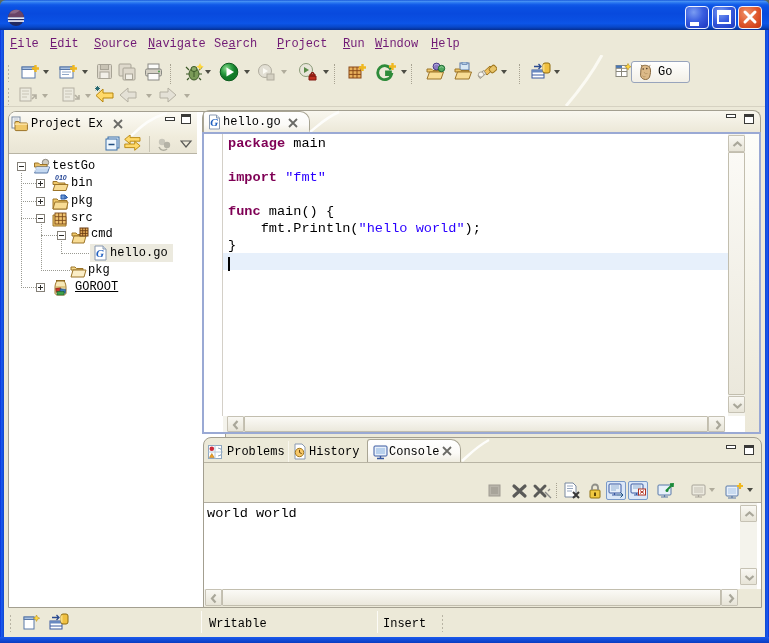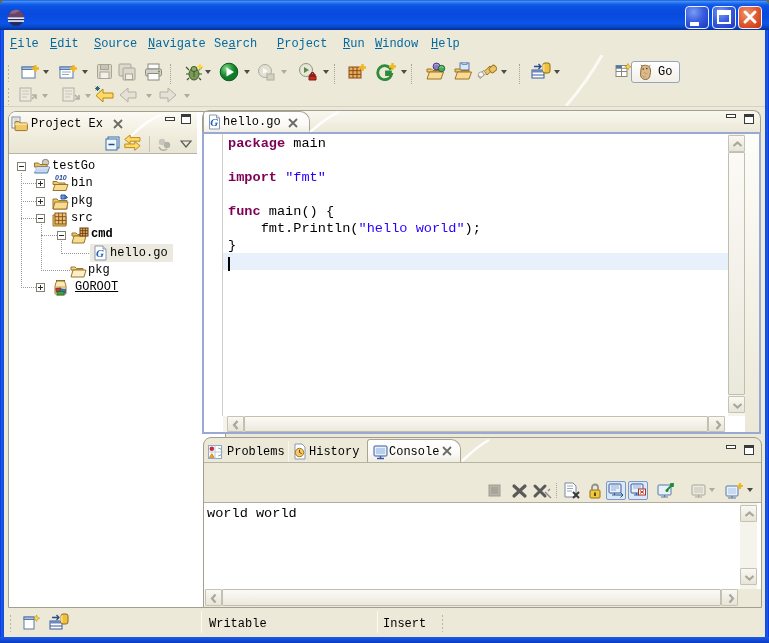--- a/index.html
+++ b/index.html
@@ -11,21 +11,21 @@
   background:linear-gradient(180deg,#0f4fd8 0%,#4a94f4 4%,#2a78f0 9%,#1159e8 16%,#0a50e2 25%,#084ade 45%,#0a4fe2 65%,#0c55e8 78%,#0847c8 90%,#0636a2 97%,#052e90 100%);
 }
 #borderL { left:0; top:30px; width:4px; height:607px; background:linear-gradient(90deg,#0831d9,#1a5aee 40%,#0f47d0); }
 #borderR { left:765px; top:30px; width:4px; height:607px; background:linear-gradient(90deg,#0f47d0,#1a5aee 60%,#0831d9); }
 #borderB { left:0; top:637px; width:769px; height:6px; background:linear-gradient(180deg,#1a5aee,#0a3cc0); }
 .titletext { left:27px; top:8px; color:#fff; font-size:18px; font-weight:bold; letter-spacing:0.2px; text-shadow:1px 1px 1px #10308a; }
 .winbtn { top:6px; width:24px; height:23px; border:1px solid #eef2ff; border-radius:4px; color:#fff; }
 .btn-minmax { background:radial-gradient(circle at 35% 25%,#7a9cf2 0%,#3a5ee0 45%,#2340c8 85%); }
 .btn-close { background:radial-gradient(circle at 35% 30%,#f0936a 0%,#e05a30 50%,#cc3a14 90%); }
 #menubar { left:4px; top:30px; width:761px; height:25px; background:#ECE9D8; font-size:12px; }
-.menuitem { top:7px; color:#0369a1; }
+.menuitem { top:7px; color:#701a75; }
 .menuitem span { text-decoration:underline; }
 #toolbar { left:4px; top:55px; width:761px; height:52px; background:#ECE9D8; border-bottom:1px solid #d6d2c2; }
 .tsep { position:absolute; width:1px; height:20px; border-left:1px dotted #a8a392; background:none; }
 .grip { position:absolute; width:3px; height:18px; background-image:radial-gradient(circle,#b8b4a4 1px,transparent 1px); background-size:3px 4px; }
 .darr { position:absolute; width:0; height:0; border-left:3px solid transparent; border-right:3px solid transparent; border-top:4px solid #4c4c44; }
 .darr.grey { border-top-color:#b0ac9c; }
 #leftpanel { left:8px; top:111px; width:218px; height:497px; border:1px solid #a39f90; border-radius:8px 8px 0 0; background:#fff; overflow:hidden; }
 #lp-tabbar { position:absolute; left:0; top:0; width:188px; height:42px; background:linear-gradient(180deg,#fbfaf4 0%,#f0ecdc 60%,#e9e5d5 100%); border-bottom:1px solid #b8b4a4; }
 #editor { left:202px; top:110px; width:559px; height:324px; }
 #ed-tabbar { position:absolute; left:0; top:0; width:559px; height:22px; background:linear-gradient(180deg,#f9f7ef 0%,#ece8d8 100%); border:1px solid #a39f90; border-bottom:none; border-radius:8px 8px 0 0; }
@@ -227,21 +227,21 @@
 
   <svg class="abs" style="left:550px;top:0px" width="70" height="51" viewBox="0 0 70 51">
     <path d="M48 0 C38 18 30 30 12 51" fill="none" stroke="#fbfaf3" stroke-width="3"></path>
   </svg>
   <svg class="abs" style="left:611px;top:8px" width="17" height="16" viewBox="0 0 17 16">
     <rect x="1" y="2.5" width="11" height="11" fill="#fff" stroke="#8a887c"></rect>
     <rect x="1" y="2.5" width="6" height="2.8" fill="#4878b8"></rect>
     <path d="M1 8.5 h11 M6.5 5.3 v8.2 M1 5.3 h11" stroke="#8a887c"></path>
     <path d="M13 0.5 l1 2.2 2.2 1 -2.2 1 -1 2.2 -1 -2.2 -2.2 -1 2.2 -1 Z" fill="#ffd840" stroke="#b89020" stroke-width="0.6"></path>
   </svg>
-  <div class="abs" style="left:627px;top:6px;width:49px;height:22px;background:linear-gradient(180deg,#fff,#f2efe6);border:1px solid #98a4bc;border-radius:3px;">
+  <div class="abs" style="left:627px;top:6px;width:59px;height:22px;background:linear-gradient(180deg,#fff,#f2efe6);border:1px solid #98a4bc;border-radius:3px;">
     <svg class="abs" style="left:6px;top:2px" width="15" height="17" viewBox="0 0 15 17">
       <path d="M4 2 C7 0.5 11 1.5 12 4 C13 6.5 12.5 10 11.5 13 C10.8 15.2 8 16 5.8 15.2 C3.5 14.4 2.2 12.5 2.6 10 C3 7.5 2.5 4.5 4 2 Z" fill="#dcb988" stroke="#8a6a40"></path>
       <circle cx="5.2" cy="5" r="0.8" fill="#4a3a28"></circle>
         <circle cx="8.8" cy="4.6" r="0.8" fill="#4a3a28"></circle>
       <path d="M6 8 a2.5 2.5 0 0 0 3.5 1.5 M4.5 11.5 a2 2 0 0 0 3 1" stroke="#b09060" fill="none" stroke-width="0.7"></path>
       <path d="M4 2 L3 0.8 M11 2.5 L12.3 1.5" stroke="#8a6a40"></path>
     </svg>
     <div class="abs" style="left:26px;top:3px;font-size:12px">Go</div>
   </div>
 </div>
@@ -365,21 +365,21 @@
       <rect x="4" y="9" width="5" height="4" fill="#c83828" stroke="#802015" stroke-width="0.6" transform="rotate(-8 6 11)"></rect>
       <rect x="8" y="10" width="5.5" height="4" fill="#3878b8" stroke="#1a4878" stroke-width="0.6" transform="rotate(6 10 12)"></rect>
       <rect x="5" y="12.5" width="7" height="3.5" fill="#40a048" stroke="#1a6028" stroke-width="0.6"></rect>
       <path d="M4 8 h9" stroke="#c8a850" stroke-width="1"></path>
     </svg>
 
     <div class="tree-row" style="left:43px;top:3px;line-height:17px;">testGo</div>
     <div class="tree-row" style="left:62px;top:20px;line-height:17px;">bin</div>
     <div class="tree-row" style="left:62px;top:38px;line-height:17px;">pkg</div>
     <div class="tree-row" style="left:62px;top:55px;line-height:17px;">src</div>
-    <div class="tree-row" style="left:82px;top:71px;line-height:17px;font-weight:bold;">cmd</div>
+    <div class="tree-row" style="left:82px;top:71px;line-height:17px;">cmd</div>
     <div class="tree-row" style="left:101px;top:90px;line-height:17px;">hello.go</div>
     <div class="tree-row" style="left:79px;top:107px;line-height:17px;">pkg</div>
     <div class="tree-row" style="left:66px;top:124px;line-height:17px;text-decoration:underline;">GOROOT</div>
   </div>
 </div>
 
 <div id="editor" class="abs">
   <div id="ed-tabbar"></div>
   <div class="tab-active" style="left:1px;top:1px;width:107px;height:22px;"></div>
   <svg class="abs" style="left:106px;top:0px" width="34" height="23" viewBox="0 0 34 23">

